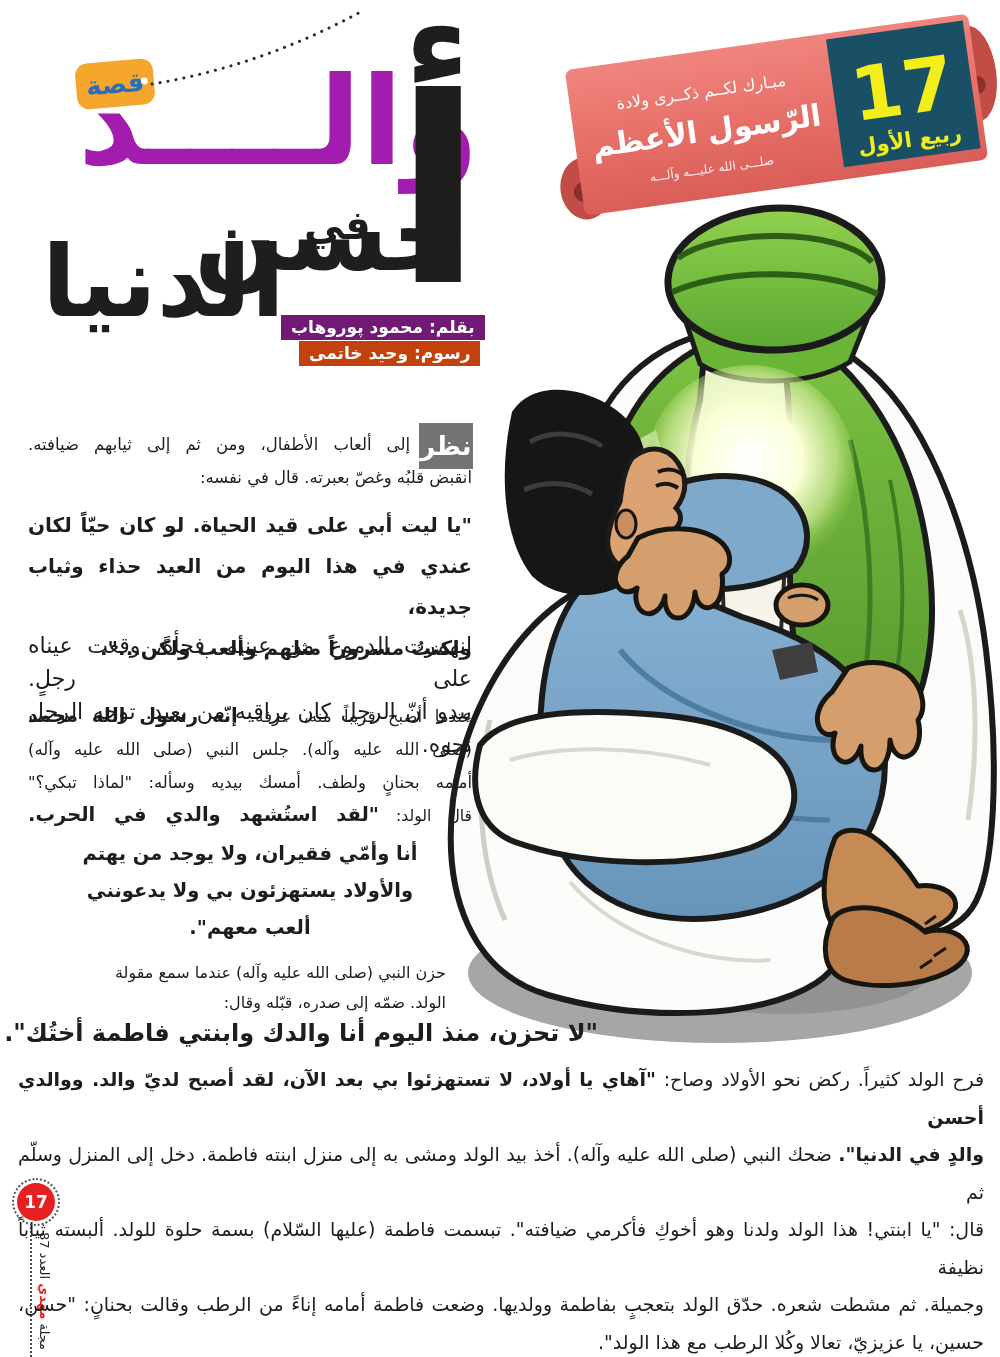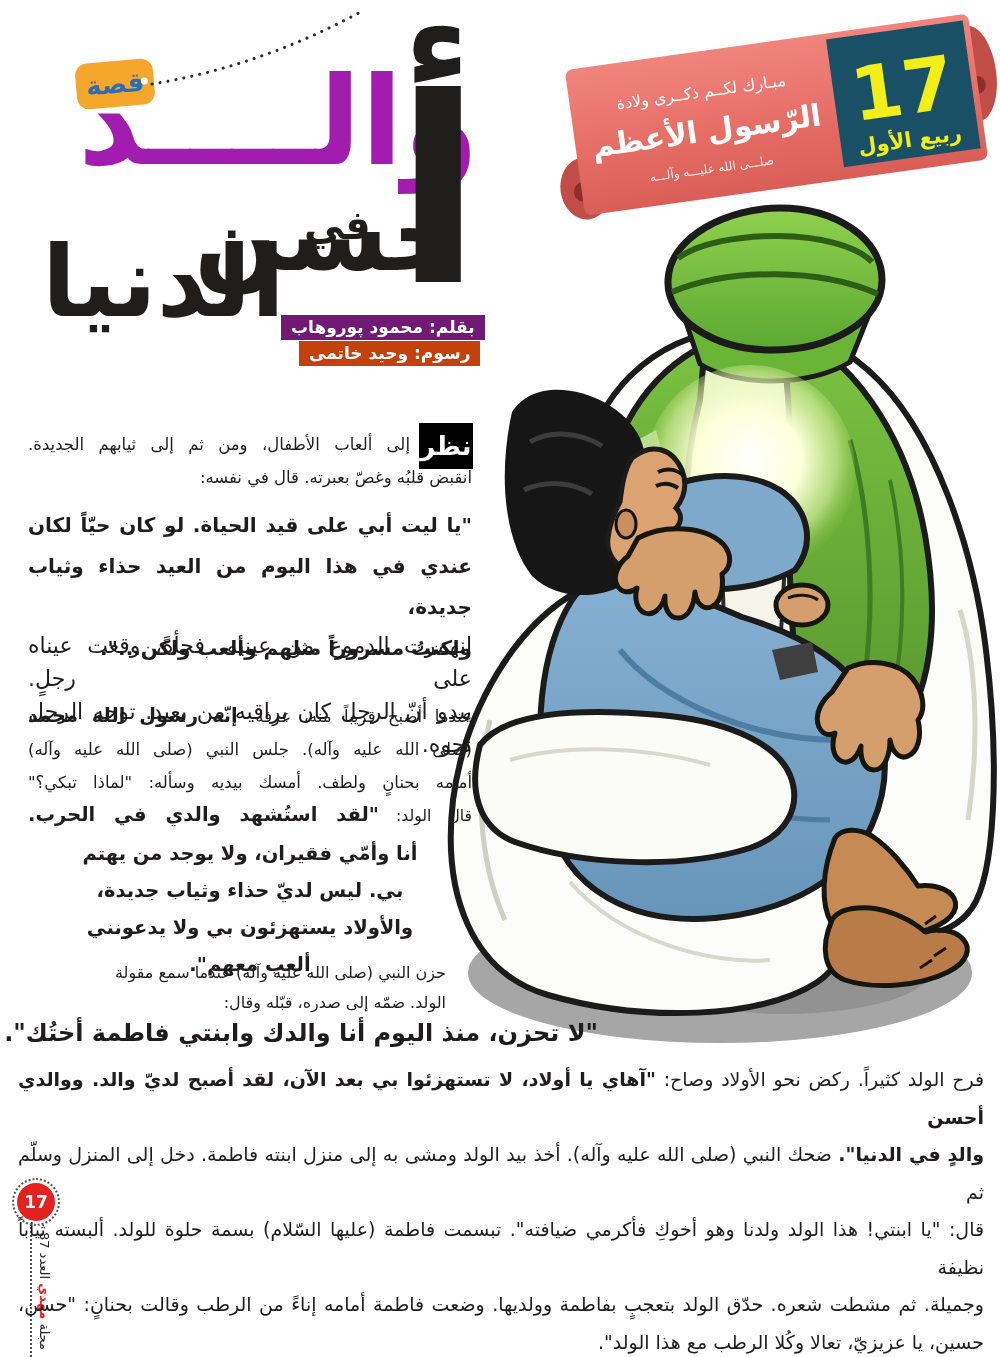--- a/index.html
+++ b/index.html
@@ -24,21 +24,21 @@
   
   .ribbon{position:absolute;left:544px;top:0;}
   .rb1{font-family:"DejaVu Sans",sans-serif;font-size:16px;fill:#ffffff;}
   .rb2{font-family:"DejaVu Sans",sans-serif;font-size:30px;font-weight:700;fill:#ffffff;}
   .rb3{font-family:"DejaVu Sans",sans-serif;font-size:12px;fill:#fdeceb;}
   .rbday{font-family:"DejaVu Sans",sans-serif;font-size:74px;font-weight:700;fill:#f2ee19;}
   .rbmonth{font-family:"DejaVu Sans",sans-serif;font-size:21px;font-weight:700;fill:#f2ee19;}
   
   .illus{position:absolute;left:420px;top:180px;}
   
-  .drop-box{position:absolute;left:419px;top:423px;width:54px;height:46px;background:#000000;
+  .drop-box{position:absolute;left:419px;top:423px;width:54px;height:46px;background:#737373;
             display:flex;align-items:center;justify-content:center;z-index:5;}
   .drop-box span{color:#fff;font-weight:700;font-size:26px;direction:rtl;}
   .blk{position:absolute;right:528px;width:444px;color:#1e1c1c;z-index:4;}
   .blk .line{direction:rtl;text-align:right;}
   .l-justify{text-align:justify !important;text-align-last:justify;}
   .l-center{text-align:center !important;}
   .sg-b{font-weight:700;}
   .sg-bb{font-weight:700;font-size:1.17em;}
   .sg-r{font-weight:400;font-size:0.8em;}
   .blk-intro{top:428px;font-size:16.5px;line-height:33px;}
@@ -166,41 +166,40 @@
     <path fill="#c68a55" stroke="#16160f" stroke-width="5" stroke-linejoin="round" d="M415 658 C402 690 400 724 412 744 C430 760 470 762 500 752 C530 744 540 730 534 718 C528 708 512 704 498 706 C488 690 470 668 452 656 C438 648 422 648 415 658 Z"></path>
     <path fill="#b97c48" stroke="#16160f" stroke-width="5" stroke-linejoin="round" d="M412 740 C400 768 404 792 425 800 C455 810 500 806 528 792 C548 782 552 768 542 758 C534 750 518 748 505 752 C492 740 470 730 450 728 C432 727 418 730 412 740 Z"></path>
     <path d="M505 744 L516 736 M518 752 L530 746 M500 788 L512 780 M514 776 L526 768" stroke="#16160f" stroke-width="3"></path>
   </svg>
 
   <div class="drop-box">
     <span>نظر</span>
   </div>
   <div>
       <div class="blk blk-intro">
-        <div class="line l-justify"><span>إلى ألعاب الأطفال، ومن ثم إلى ثيابهم الجديدة.</span></div>
+        <div class="line l-justify"><span>إلى ألعاب الأطفال، ومن ثم إلى ثيابهم ضيافته.</span></div>
         <div class="line l-right"><span>انقبض قلبُه وغصّ بعبرته. قال في نفسه:</span></div>
       </div>
       <div class="blk blk-wish">
         <div class="line l-justify"><span>"يا ليت أبي على قيد الحياة. لو كان حيّاً لكان</span></div>
         <div class="line l-justify"><span>عندي في هذا اليوم من العيد حذاء وثياب جديدة،</span></div>
         <div class="line l-right"><span>ولكنتُ مسروراً مثلهم وألعب ولكن...".</span></div>
       </div>
       <div class="blk blk-tears">
         <div class="line l-justify"><span>انهمرت الدموع من عينيه. فجأةً، وقعت عيناه على رجلٍ.</span></div>
         <div class="line l-justify"><span>يبدو أنّ الرجل كان يراقبه من بعيد. توجه الرجل نحوه.</span></div>
       </div>
       <div class="blk blk-recognize">
         <div class="line l-justify"><span>عندما أصبح قريباً منه، عرفه. </span><span class="sg-bb">إنّه رسول الله محمد</span></div>
         <div class="line l-justify"><span>(صلى الله عليه وآله). جلس النبي (صلى الله عليه وآله)</span></div>
         <div class="line l-justify"><span>أمامه بحنانٍ ولطف. أمسك بيديه وسأله: "لماذا تبكي؟"</span></div>
       </div>
       <div class="blk blk-boyquote">
         <div class="line l-justify"><span class="sg-r">قال الولد: </span><span>"لقد استُشهد والدي في الحرب.</span></div>
         <div class="line l-center"><span>أنا وأمّي فقيران، ولا يوجد من يهتم</span></div>
-        <div class="line l-center"><span>بي. ليس لديّ حذاء وثياب جديدة،</span></div>
         <div class="line l-center"><span>والأولاد يستهزئون بي ولا يدعونني</span></div>
         <div class="line l-center"><span>ألعب معهم".</span></div>
       </div>
       <div class="blk blk-sorrow">
         <div class="line l-right"><span>حزن النبي (صلى الله عليه وآله) عندما سمع مقولة</span></div>
         <div class="line l-right"><span>الولد. ضمّه إلى صدره، قبّله وقال:</span></div>
       </div>
       <div class="blk blk-promise">
         <div class="line l-center"><span>"لا تحزن، منذ اليوم أنا والدك وابنتي فاطمة أختُك".</span></div>
       </div>

